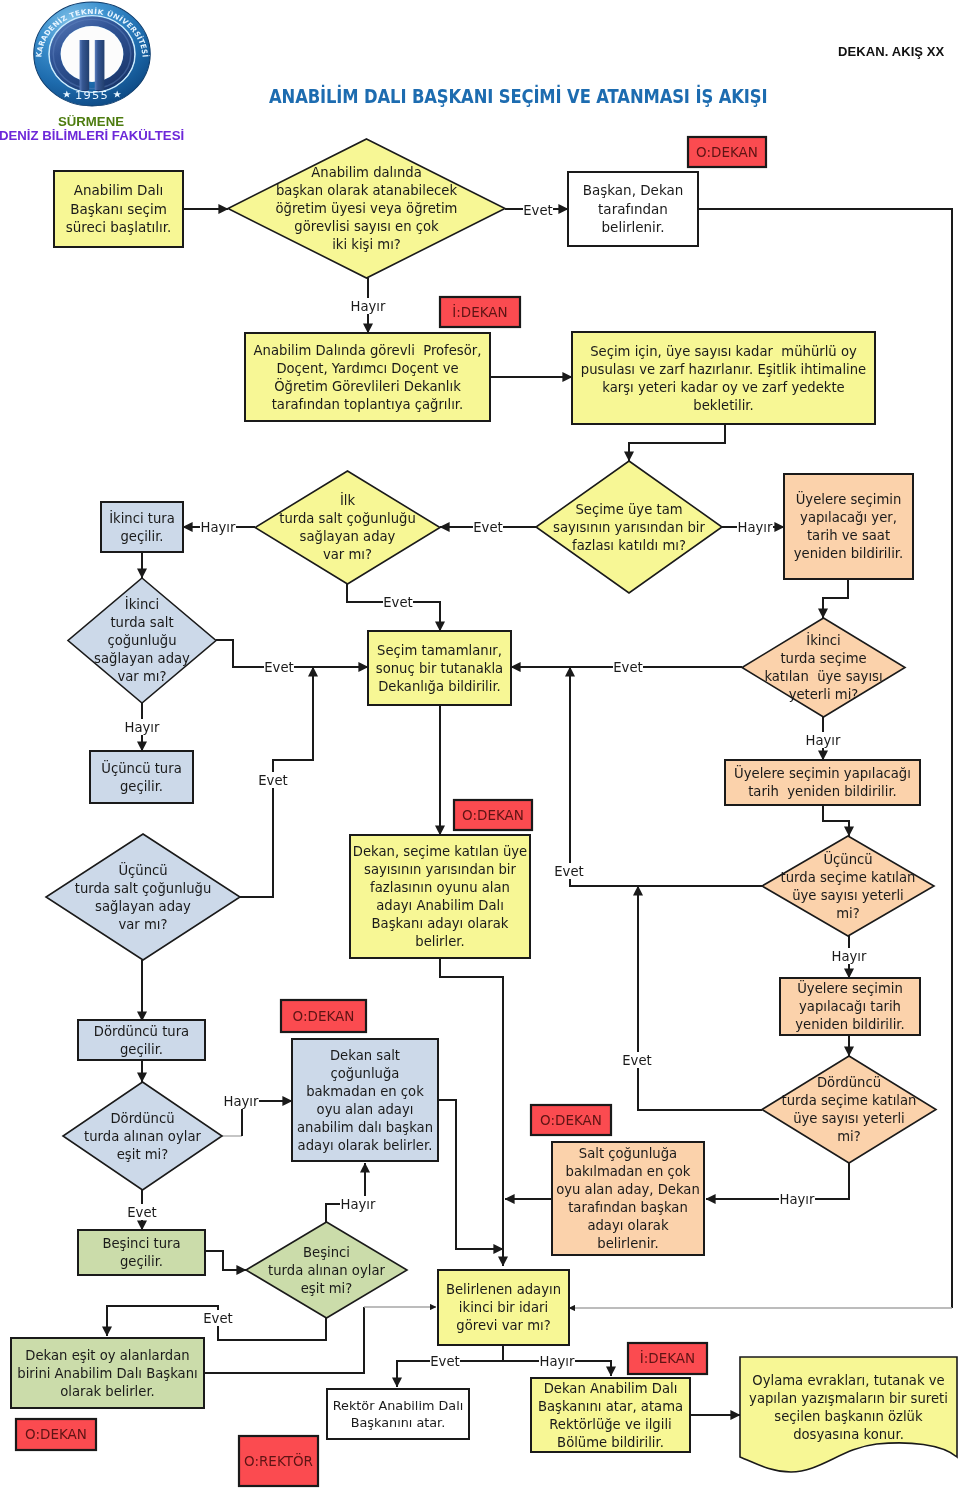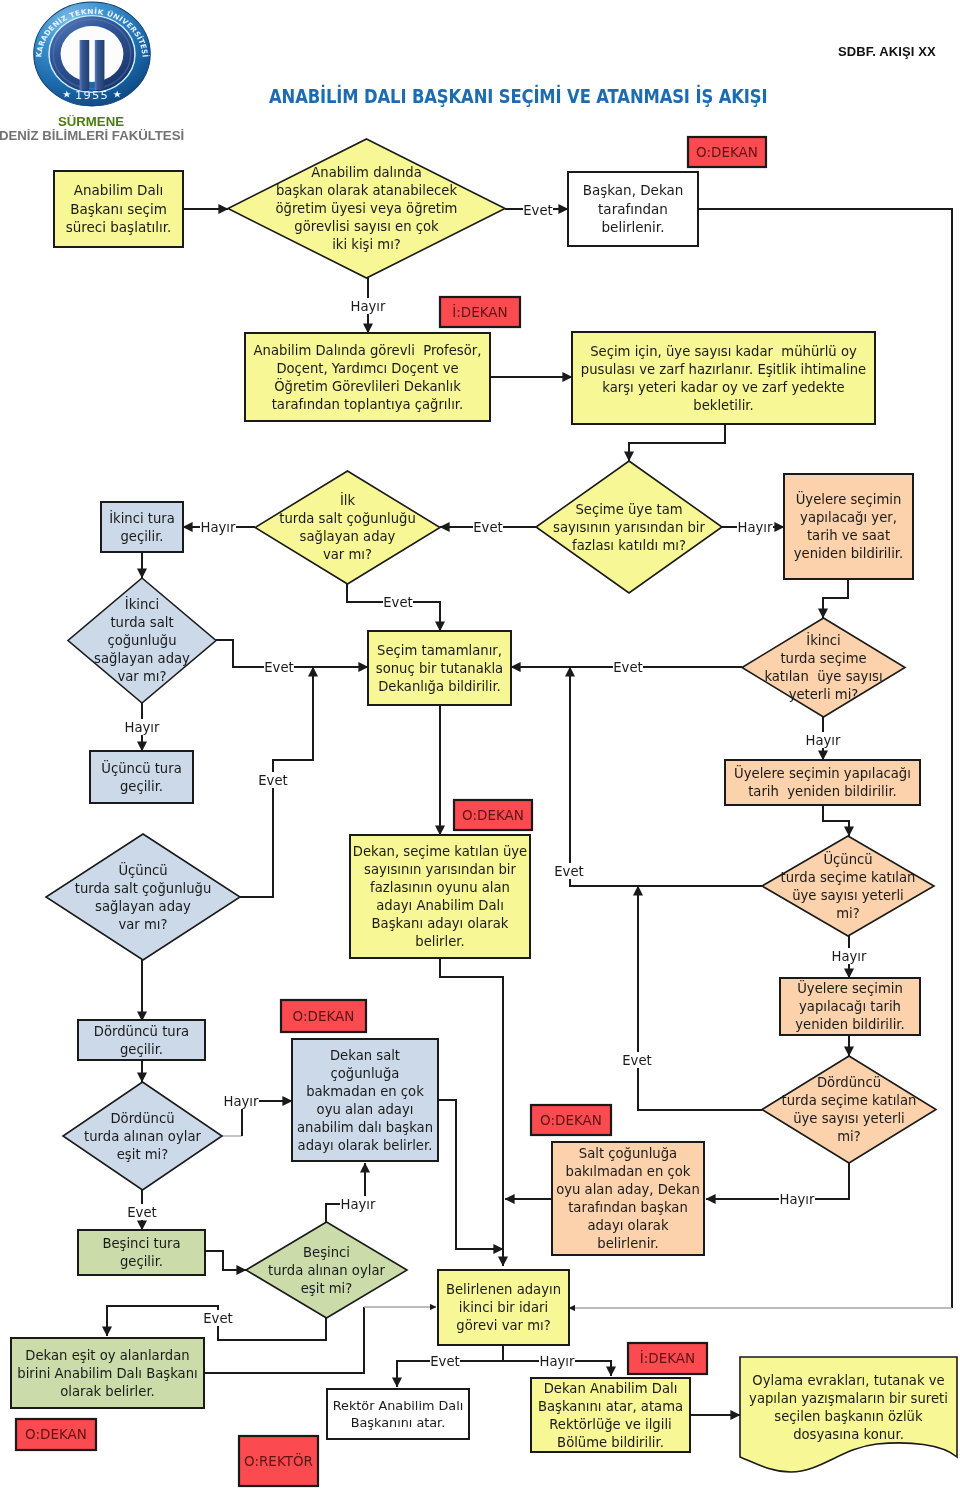--- a/index.html
+++ b/index.html
@@ -8,26 +8,26 @@
   #page{position:relative;width:960px;height:1490px;background:#fff;}
   #chart{position:absolute;left:0;top:0;}
   text{font-family:"DejaVu Sans",sans-serif;}
   .hdr{position:absolute;}
 </style>
 </head>
 <body>
 
 <div id="page">
 
-<div class="hdr" style="left:838px;top:44px;font:bold 13px 'Liberation Sans',sans-serif;color:#111;letter-spacing:0.1px;">SDBF. AKIŞI XX</div>
+<div class="hdr" style="left:838px;top:44px;font:bold 13px 'Liberation Sans',sans-serif;color:#111;letter-spacing:0.1px;">DEKAN. AKIŞ XX</div>
 
 <div class="hdr" style="left:269px;top:85px;width:620px;font:bold 19.6px 'DejaVu Sans',sans-serif;color:#1d6cb0;letter-spacing:-0.15px;white-space:nowrap;transform:scale(0.836,1);transform-origin:0 0;">ANABİLİM DALI BAŞKANI SEÇİMİ VE ATANMASI İŞ AKIŞI</div>
 
 <div class="hdr" style="left:-1px;top:114px;width:184px;text-align:center;white-space:nowrap;font:bold 13.2px 'Liberation Sans',sans-serif;color:#4d7c0f;">SÜRMENE</div>
-<div class="hdr" style="left:-1px;top:128px;width:184px;text-align:center;white-space:nowrap;font:bold 13.2px 'Liberation Sans',sans-serif;color:#737373;">DENİZ BİLİMLERİ FAKÜLTESİ</div>
+<div class="hdr" style="left:-1px;top:128px;width:184px;text-align:center;white-space:nowrap;font:bold 13.2px 'Liberation Sans',sans-serif;color:#6d28d9;">DENİZ BİLİMLERİ FAKÜLTESİ</div>
 
 <svg id="chart" width="960" height="1490" viewBox="0 0 960 1490" xmlns="http://www.w3.org/2000/svg">
 <defs>
   <marker id="ah" viewBox="0 0 10 10" refX="9.6" refY="5" markerWidth="5.0" markerHeight="5.0" orient="auto-start-reverse">
     <path d="M 0 0 L 10 5 L 0 10 z" fill="#1a1a1a"></path>
   </marker>
 </defs>
 <g transform="translate(92,54) scale(1.12,1.0) translate(-92,-53)">
   <defs>
     <radialGradient id="lgRing" cx="34%" cy="20%" r="84%">

